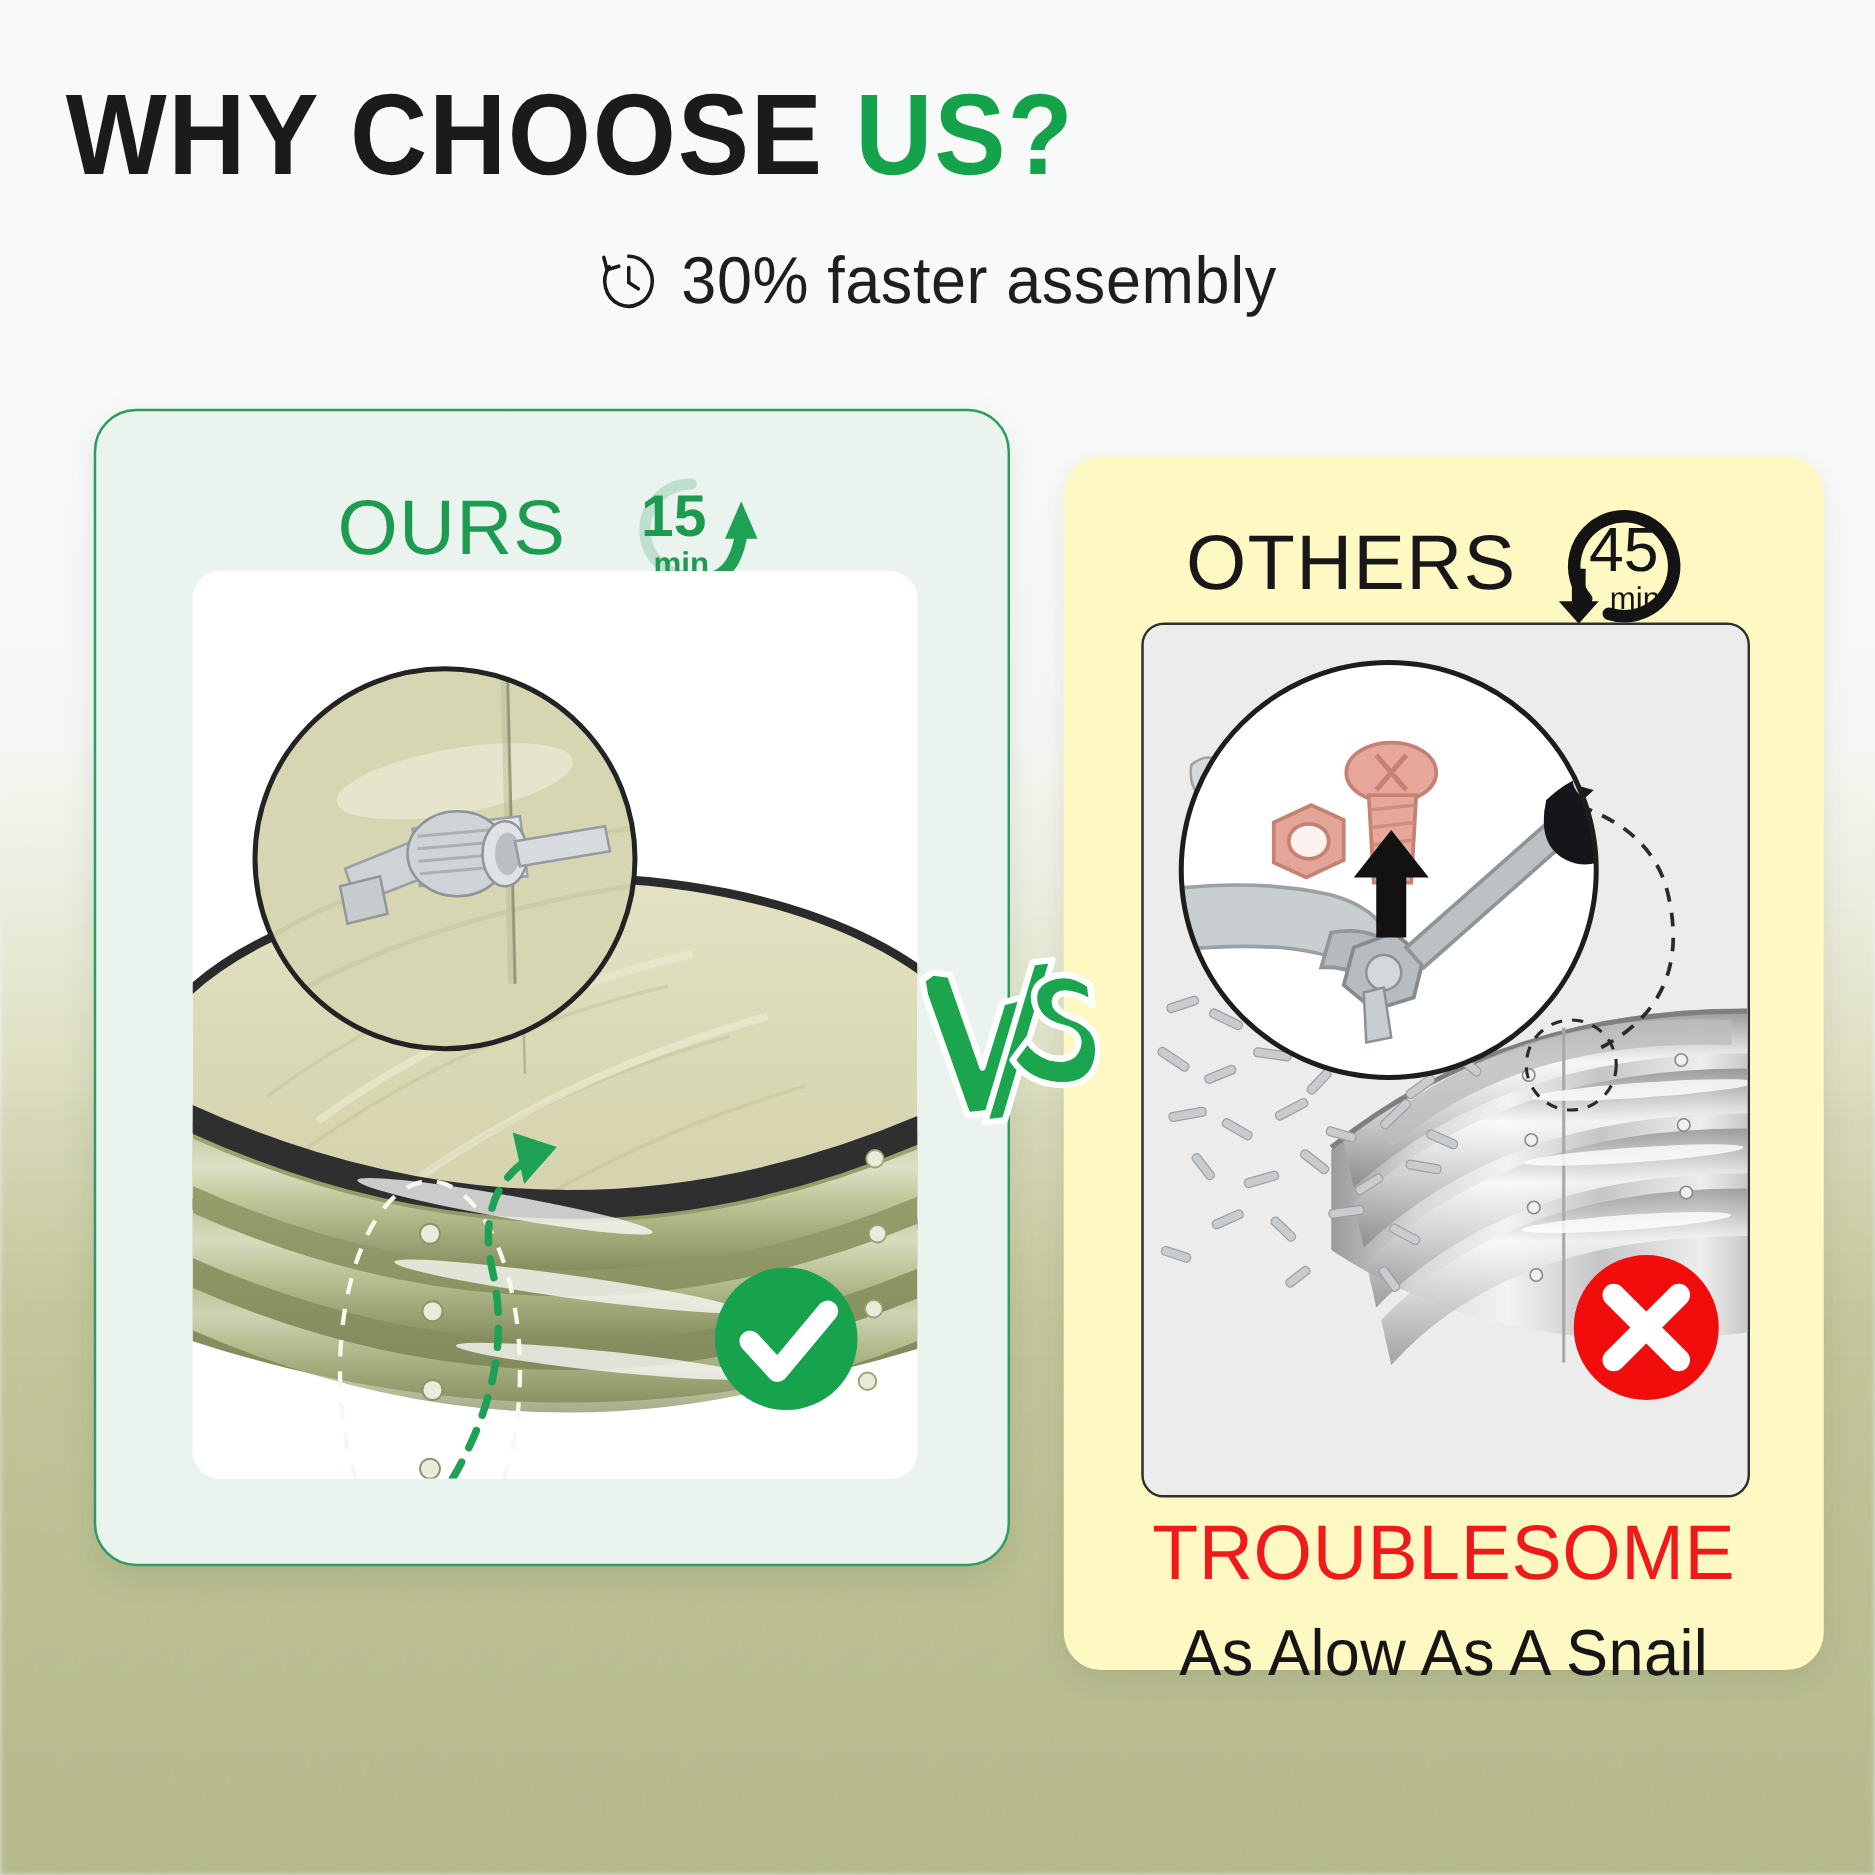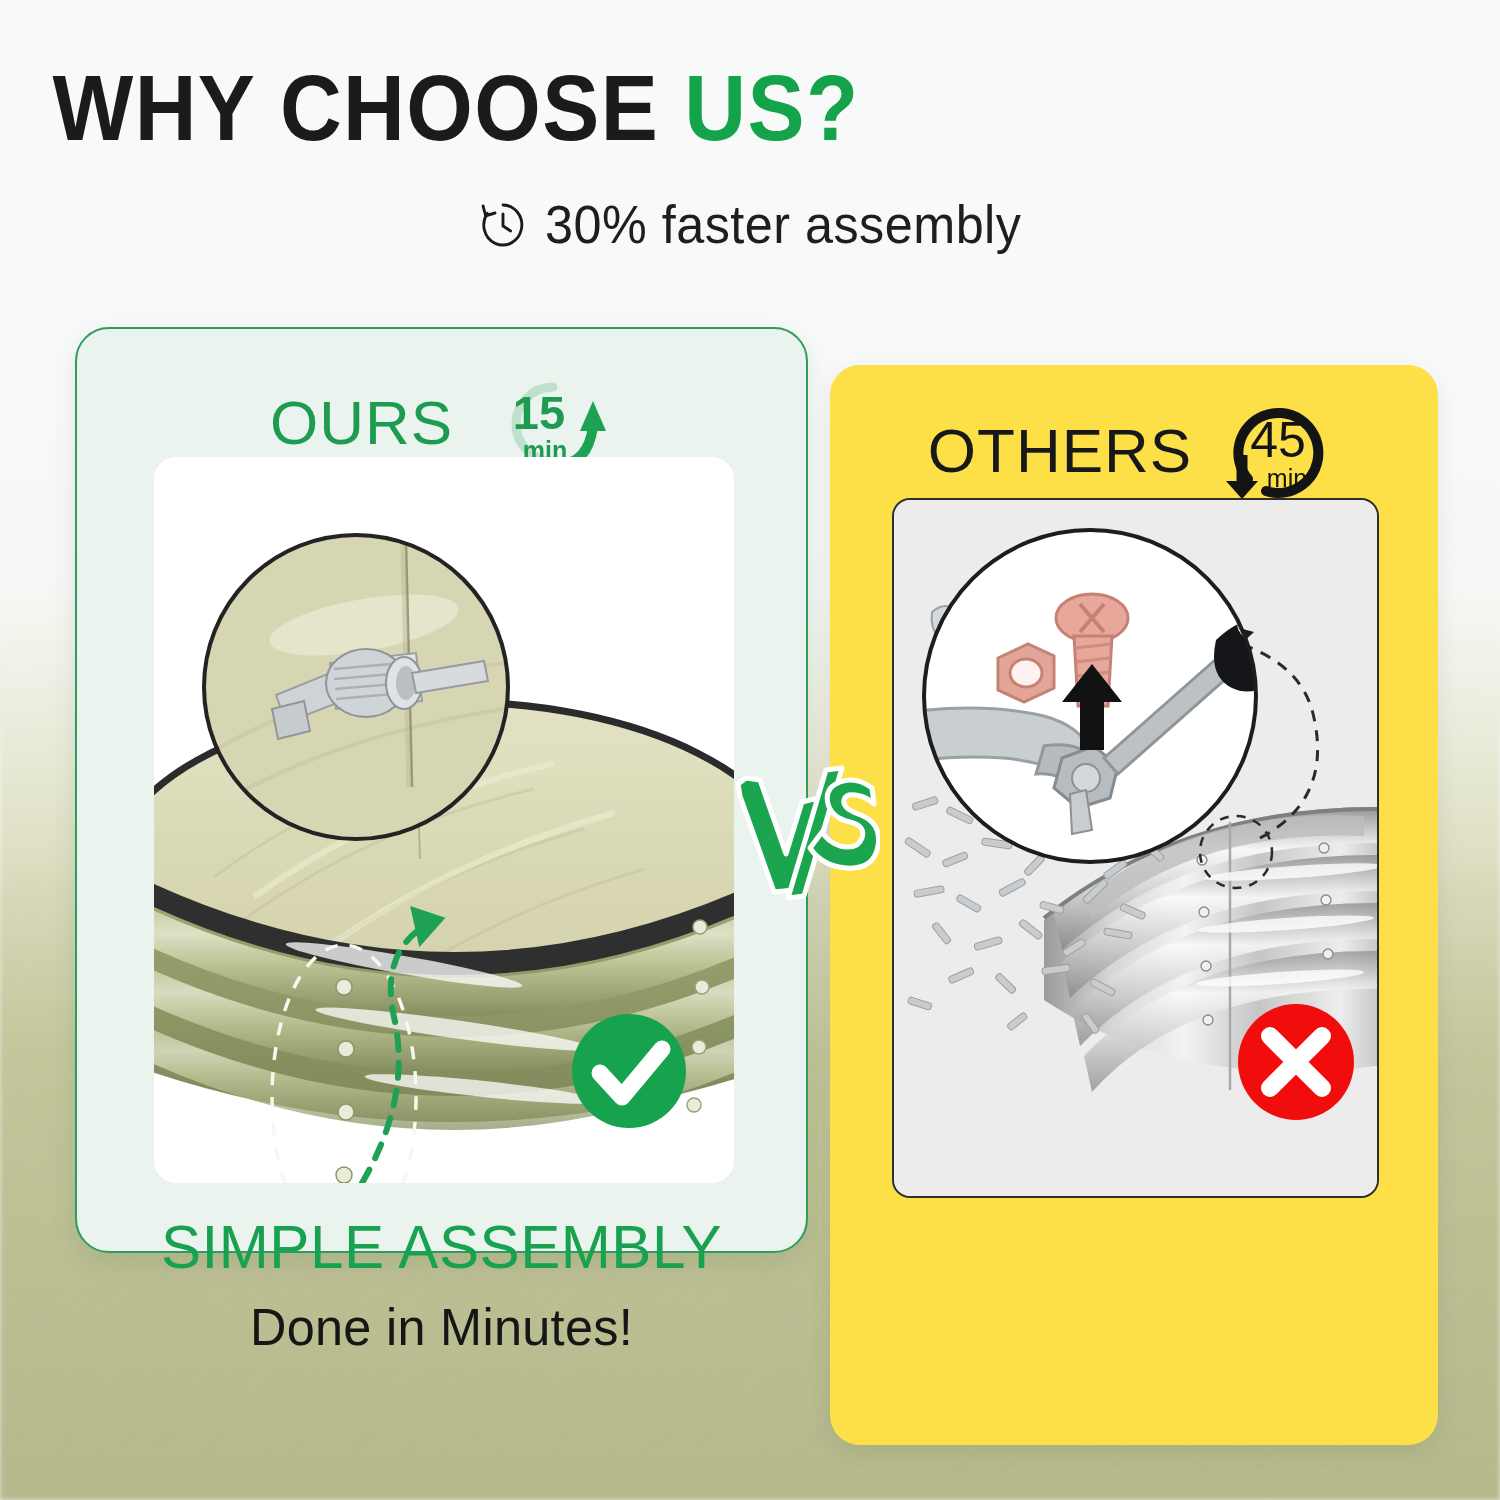--- a/index.html
+++ b/index.html
@@ -93,22 +93,22 @@
     border-radius: 34px;
     z-index: 6;
   }
   .card-ours {
     left: 75px; top: 327px; width: 733px; height: 926px;
     background: #eaf3ee;
     border: 2px solid #2e9c5e;
     box-shadow: 0 10px 26px rgba(60,80,60,.12);
   }
   .card-others {
-    left: 830px; top: 365px; width: 608px; height: 1080px;
-    background: #fde047;
+    left: 851px; top: 365px; width: 608px; height: 971px;
+    background: #fef9c3;
     border-radius: 30px;
     box-shadow: 0 8px 22px rgba(60,60,60,.10);
   }
 
   
   .card-head {
     position: absolute;
     display: flex;
     align-items: center;
     justify-content: center;
@@ -349,24 +349,20 @@
           </g>
 
           <g>
             <circle cx="475" cy="614" r="57" fill="#17a24d"></circle>
             <path d="M446 616 L468 640 L508 592" fill="none" stroke="#ffffff" stroke-width="17" stroke-linecap="round" stroke-linejoin="round"></path>
           </g>
         </g>
       </svg>
     </div>
 
-    <div class="caption cap-ours">
-      <div class="cap-title green">SIMPLE ASSEMBLY</div>
-      <div class="cap-sub">Done in Minutes!</div>
-    </div>
   </div>
 
   <div class="card card-others">
 
     <div class="card-head others-head">
       <div class="head-word others-word">OTHERS</div>
 
       <svg class="badge-svg" width="126" height="104" viewBox="0 0 126 104">
         <path d="M34 80 A40 40 0 1 1 52 92" fill="none" stroke="#141414" stroke-width="10" stroke-linecap="round"></path>
         <text x="64" y="58" font-family="'Liberation Sans',sans-serif" font-size="50" font-weight="500" fill="#141414" text-anchor="middle">45</text>
@@ -535,20 +531,24 @@
           </g>
 
           <g>
             <circle cx="402" cy="562" r="58" fill="#f20d0d"></circle>
             <path d="M376 536 L428 588 M428 536 L376 588" stroke="#ffffff" stroke-width="18" stroke-linecap="round"></path>
           </g>
         </g>
       </svg>
     </div>
 
+    <div class="caption cap-others">
+      <div class="cap-title red">TROUBLESOME</div>
+      <div class="cap-sub">As Alow As A Snail</div>
+    </div>
   </div>
 
   <div class="vs-wrap">
     <svg width="150" height="140" viewBox="0 0 150 140">
       <g>
 
         <path d="M8 22 L16 16 L30 18 L56 92 L72 40 L88 36 L96 44 L64 128 L44 130 L10 34 Z" fill="#1ca54f" stroke="#ffffff" stroke-width="5" stroke-linejoin="round"></path>
 
         <path d="M96 8 L112 6 L74 134 L58 136 Z" fill="#1ca54f" stroke="#ffffff" stroke-width="5" stroke-linejoin="round"></path>
 

